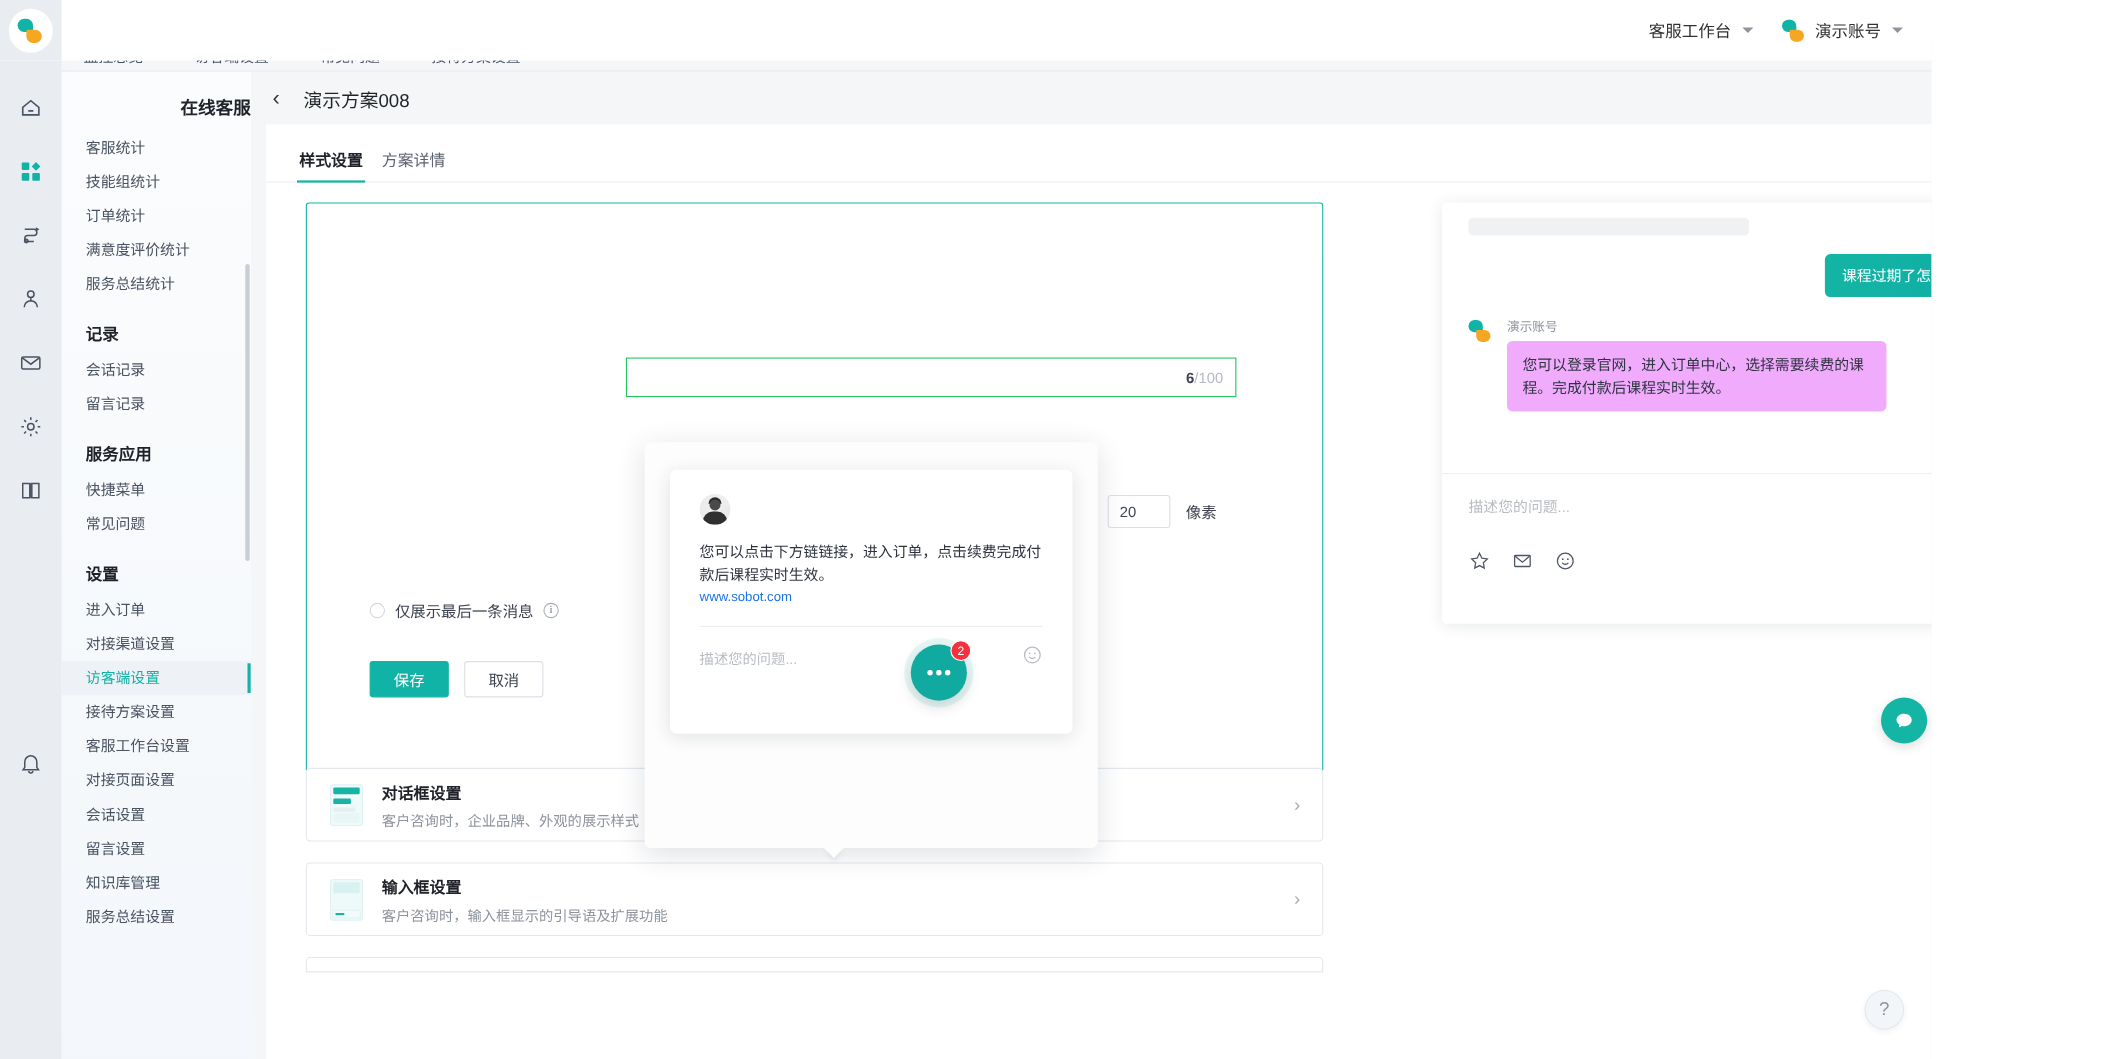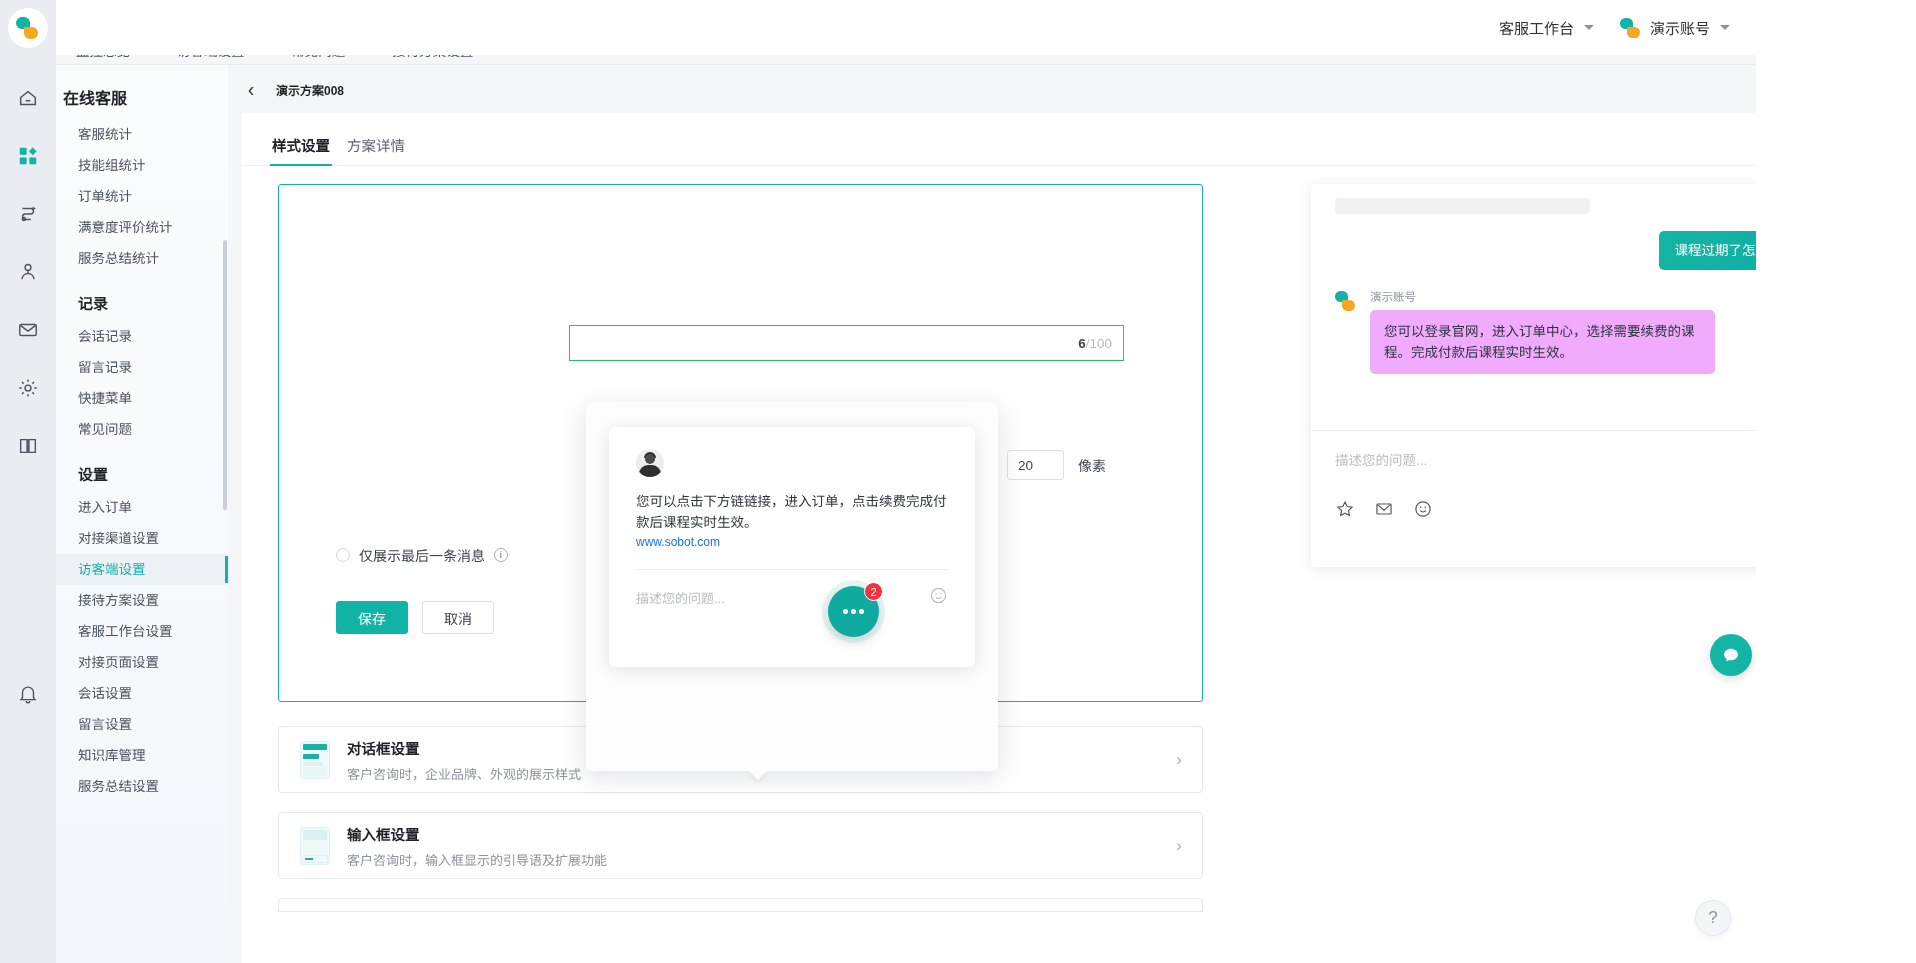--- a/index.html
+++ b/index.html
@@ -91,20 +91,21 @@
   .sidebar {
     position: absolute; left: 56px; top: 65px; bottom: 0; width: 172px;
     background: linear-gradient(180deg,#fbfcfd 0%, #f3f7fb 100%);
     overflow: hidden;
     z-index: 20;
   }
   .sb-inner { padding: 14px 0 0 0; position: relative; }
   .sb-title {
     font-size: 16px; font-weight: bold; color: #1f2329;
     padding: 6px 0 10px 7px;
+    text-align: right;
   }
   .sb-group-title {
     font-size: 15px; font-weight: bold; color: #1f2329;
     padding: 18px 0 8px 22px;
   }
   .sb-item {
     position: relative;
     font-size: 13.5px; color: #4a5361;
     padding: 7px 0 7px 22px;
     cursor: pointer;
@@ -126,21 +127,21 @@
     overflow: hidden;
   }
   .page-head {
     height: 48px; display: flex; align-items: center; gap: 16px;
     padding-left: 14px; background: #f4f6f8;
   }
   .back-chev {
     font-size: 20px; color: #303133; cursor: pointer; line-height: 1;
     width: 18px; text-align: center;
   }
-  .page-title { font-size: 12px; font-weight: bold; color: #1f2329; }
+  .page-title { font-size: 17px; font-weight: normal; color: #1f2329; }
 
   .panel {
     position: absolute; left: 14px; right: 0; top: 48px; bottom: 0;
     background: #ffffff;
     overflow: hidden;
   }
   .tabs-row {
     display: flex; align-items: center; gap: 17px;
     padding: 22px 0 0 30px; height: 52px;
   }
@@ -313,21 +314,21 @@
 
   .preview-launcher {
     position:absolute; left: 420px; top: 450px;
     width: 42px; height: 42px; border-radius: 50%;
     background:#14b5a4; display:flex; align-items:center; justify-content:center;
     box-shadow: 0 3px 10px rgba(0,0,0,0.14);
     cursor:pointer;
   }
 
   
-  .cards { position: absolute; left: 36px; top: 560px; width: 925px; }
+  .cards { position: absolute; left: 36px; top: 532px; width: 925px; }
   .set-card {
     display:flex; align-items:center;
     height: 67px; border:1px solid #e4e7ec; border-radius: 4px; background:#fff;
     margin-bottom: 19px; padding: 0 20px 0 21px; cursor:pointer;
   }
   .set-ico { width: 30px; height: 38px; position: relative; flex: 0 0 30px; margin-right: 17px; }
   .set-ico .phone {
     position:absolute; inset:0; border-radius: 3px; background:#effafa; border:1px solid #dff2f1;
   }
   .set-ico .bar-dark { position:absolute; left:3px; right:3px; top:3px; height:6px; background:#19b3a6; border-radius:1px; }
@@ -471,20 +472,21 @@
       <div class="sb-item">客服统计</div>
       <div class="sb-item">技能组统计</div>
       <div class="sb-item">订单统计</div>
       <div class="sb-item">满意度评价统计</div>
       <div class="sb-item">服务总结统计</div>
 
       <div class="sb-group-title">记录</div>
       <div class="sb-item">会话记录</div>
       <div class="sb-item">留言记录</div>
 
+      <div class="sb-group-title">服务应用</div>
       <div class="sb-item">快捷菜单</div>
       <div class="sb-item">常见问题</div>
 
       <div class="sb-group-title">设置</div>
       <div class="sb-item">进入订单</div>
       <div class="sb-item">对接渠道设置</div>
       <div class="sb-item active">访客端设置</div>
       <div class="sb-item">接待方案设置</div>
       <div class="sb-item">客服工作台设置</div>
       <div class="sb-item">对接页面设置</div>

